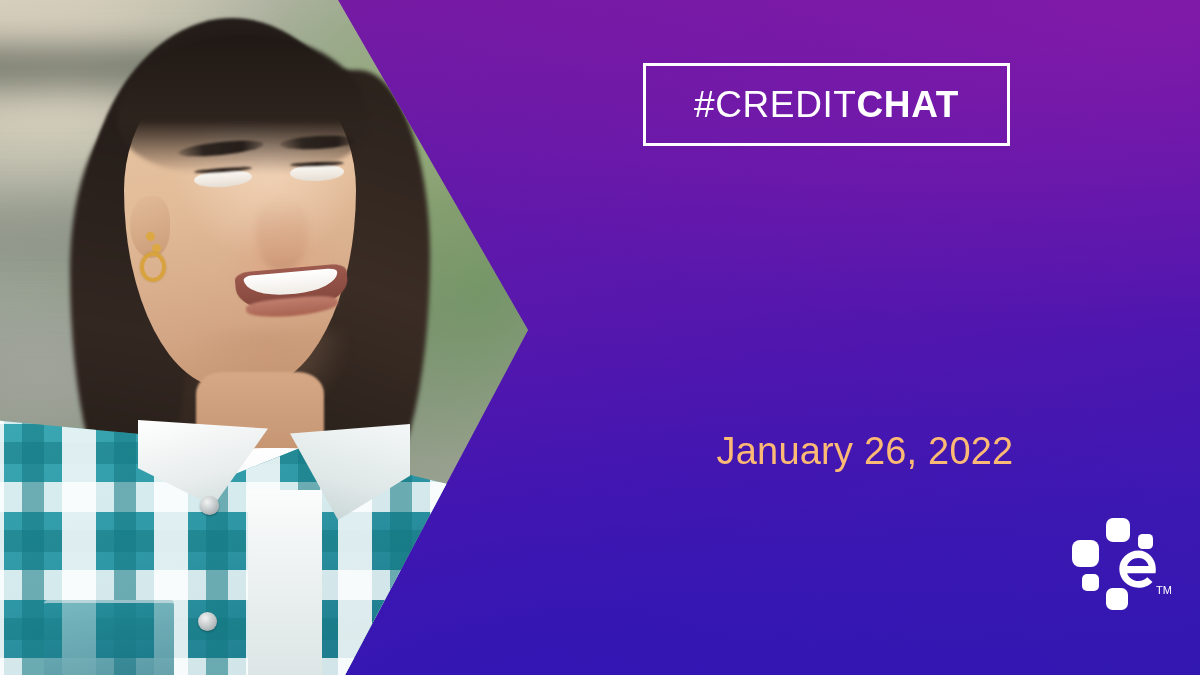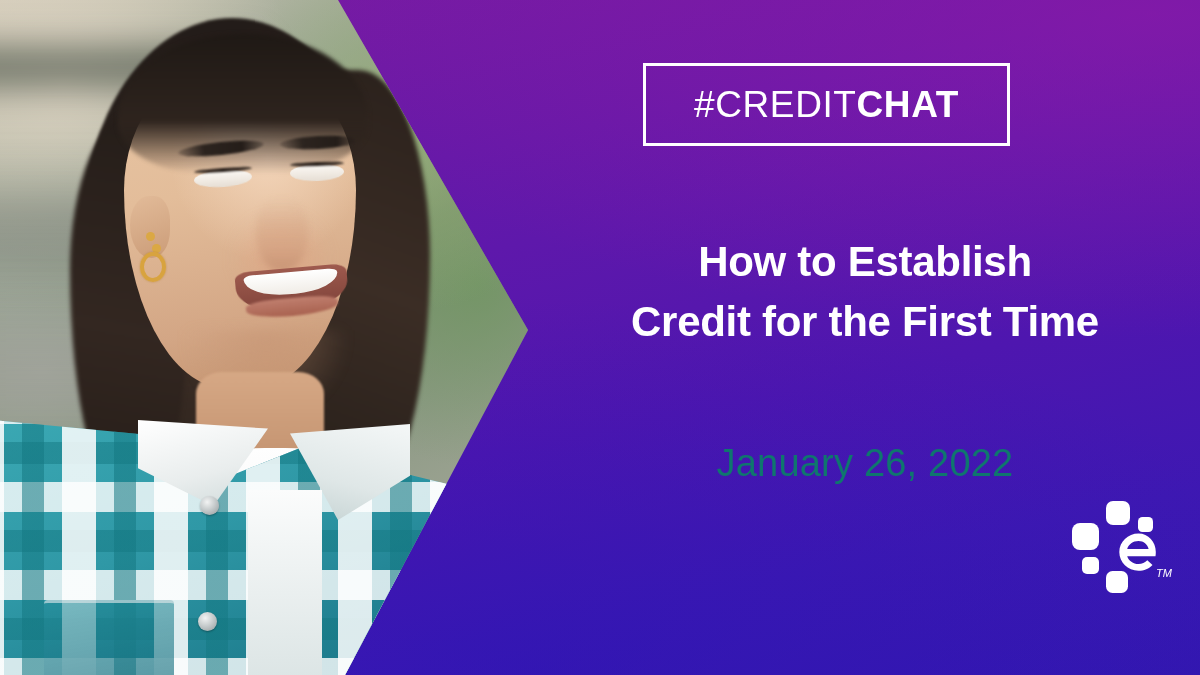--- a/index.html
+++ b/index.html
@@ -315,36 +315,36 @@
     font-size:42px;
     font-weight:700;
     line-height:1.42;
     letter-spacing:-.3px;
   }
   .headline .line { display:block; }
 
   
   .details {
     position:absolute;
-    left:0; top:436px;
+    left:0; top:424px;
     width:670px;
     text-align:center;
-    color:#0f766e;
+    color:#fdba74;
     font-size:38px;
     font-weight:300;
     line-height:1.45;
     letter-spacing:.2px;
   }
   .details .line { display:block; }
 
   
   .logo {
     position:absolute;
-    left:1068px; top:495px;
-    width:106px; height:100px;font-style:italic;
+    left:1068px; top:512px;
+    width:106px; height:100px;
   }
   .logo svg { display:block; width:100%; height:100%; }
 </style>
 </head>
 <body>
 
 <div class="promo-card">
 
   <div class="bg-gradient"></div>
 
@@ -394,24 +394,20 @@
       <div class="snap s2"></div>
     </div>
   </div>
 
   <div class="content">
 
     <div class="badge">
       <div class="badge-text"><span class="light">#CREDIT</span><span class="bold">CHAT</span></div>
     </div>
 
-    <div class="headline">
-      <span class="line">How to Establish</span>
-      <span class="line">Credit for the First Time</span>
-    </div>
 
     <div class="details">
       <span class="line">January 26, 2022</span>
     </div>
   </div>
 
   <div class="logo">
     <svg viewBox="0 0 106 100" xmlns="http://www.w3.org/2000/svg" aria-hidden="true">
       <g fill="#ffffff">
         <rect x="4" y="28" width="27" height="27" rx="8"></rect>

